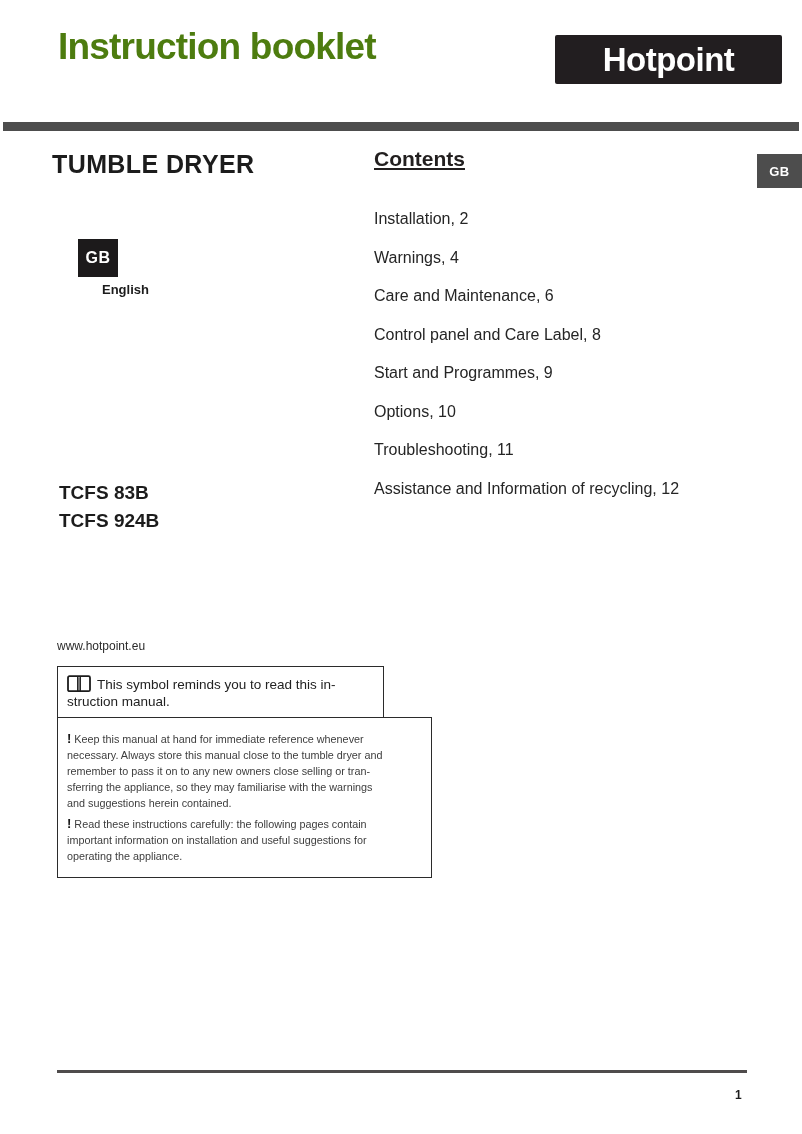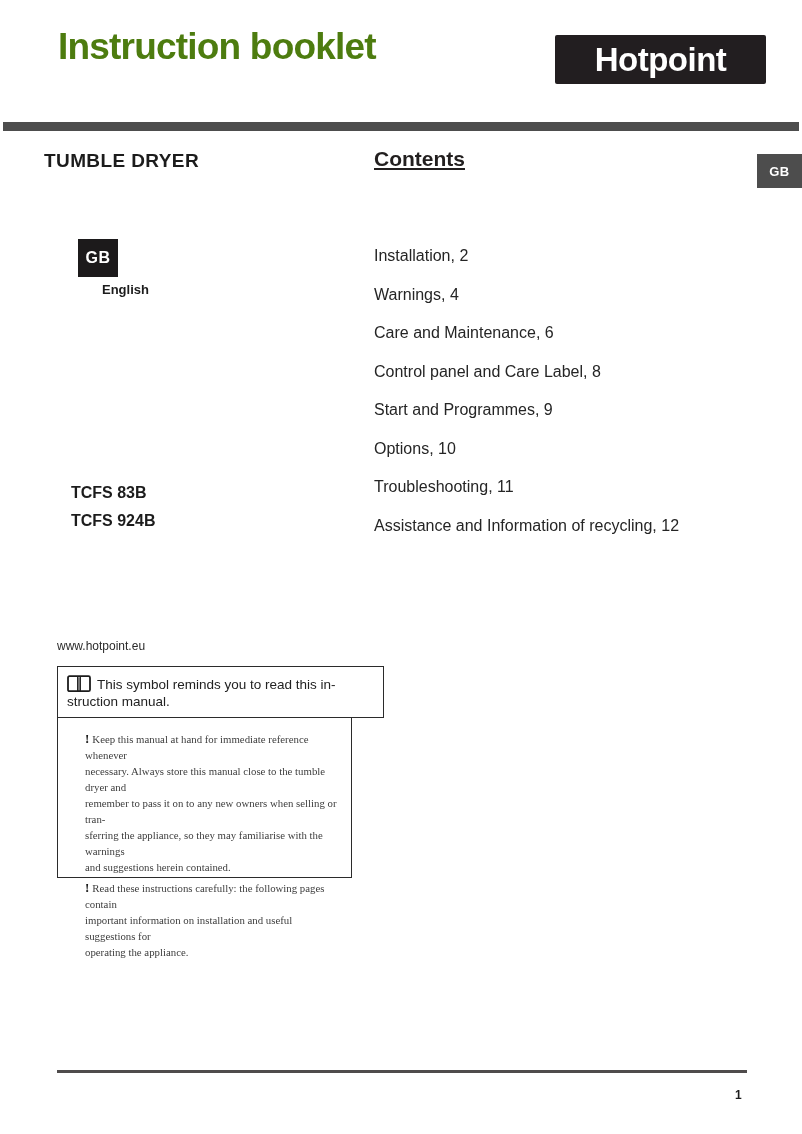--- a/index.html
+++ b/index.html
@@ -5,64 +5,64 @@
   html,body { margin:0; padding:0; background:#ffffff; }
   .page {
     position:relative; width:802px; height:1134px; background:#ffffff;
     font-family:"Liberation Sans", sans-serif; color:#1c1c1c; overflow:hidden;
   }
   .doc-title {
     position:absolute; left:58px; top:26px;
     font-size:37px; font-weight:800; letter-spacing:-0.8px; color:#4d7c0f;
   }
   .brand-logo {
-    position:absolute; left:555px; top:35px; width:211px; height:49px;
+    position:absolute; left:555px; top:35px; width:227px; height:49px;
     background:#221e20; color:#ffffff; border-radius:2px;
     display:flex; align-items:center; justify-content:center;
     font-size:33px; font-weight:700; letter-spacing:-0.5px;
   }
   .header-bar {
     position:absolute; left:3px; right:3px; top:122px; height:9px; background:#4d4d4d;
   }
   .product-type {
-    position:absolute; left:44px; top:150px;
-    font-size:19px; font-weight:700; letter-spacing:0.4px;
+    position:absolute; left:52px; top:150px;
+    font-size:25px; font-weight:700; letter-spacing:0.4px;
   }
   .gb-left-badge {
     position:absolute; left:78px; top:239px; width:40px; height:38px;
     background:#1c1a1b; color:#ffffff; font-weight:700; font-size:16px;
     display:flex; align-items:center; justify-content:center; letter-spacing:0.5px;
   }
   .language-name {
     position:absolute; left:78px; top:282px; font-size:13px; font-weight:700;padding-left:24px;
   }
-  .models { position:absolute; left:71px; top:479px; font-size:16px; font-weight:800; }
+  .models { position:absolute; left:59px; top:479px; font-size:19px; font-weight:800; }
   .models .model-line { line-height:28px; }
   .website { position:absolute; left:57px; top:639px; font-size:12px; color:#2b2b2b; }
 
   .note-box {
     position:absolute; left:57px; top:666px; width:327px; height:52px;
     border:1px solid #2b2b2b; box-sizing:border-box;
     padding:8px 8px 4px 9px; font-size:13.5px; line-height:17px; color:#222222;
   }
   .book-icon { vertical-align:-4px; margin-right:6px; }
   .block-line { display:block; }
 
   .warn-box {
-    position:absolute; left:57px; top:717px; width:295px; height:161px;
+    position:absolute; left:57px; top:717px; width:375px; height:161px;
     border:1px solid #2b2b2b; box-sizing:border-box;
-    padding:13px 10px 0 27px; font-size:10.8px; line-height:16px; color:#3d3d3d;font-family:Liberation Serif, serif;
+    padding:13px 10px 0 9px; font-size:10.8px; line-height:16px; color:#3d3d3d;
   }
   .excl { font-size:13px; font-weight:700; color:#161616; margin-right:3px; }
   .warn-p2 { margin-top:5px; }
 
   .contents-heading {
     position:absolute; left:374px; top:147px; font-size:21px; font-weight:800; color:#221f1f;text-decoration:underline;
   }
-  .contents-list { position:absolute; left:374px; top:209px; font-size:16px; color:#252525;margin-top:37px; }
+  .contents-list { position:absolute; left:374px; top:209px; font-size:16px; color:#252525; }
   .contents-item { margin-bottom:19.5px; line-height:19px; }
 
   .gb-right-badge {
     position:absolute; left:757px; top:154px; width:45px; height:34px;
     background:#4d4d4d; color:#ffffff; font-weight:700; font-size:13px;
     display:flex; align-items:center; justify-content:center; letter-spacing:0.6px;
   }
   .footer-line {
     position:absolute; left:57px; top:1070px; width:690px; height:3px; background:#4f4c4c;
   }
@@ -106,21 +106,21 @@
         <line x1="12" y1="2.2" x2="12" y2="16" stroke-width="1.1"></line>
       </g>
     </svg><span>This symbol reminds you to read this in-</span>
     <span class="block-line">struction manual.</span>
   </div>
 
   <div class="warn-box">
     <div>
       <span class="excl">!</span><span>Keep this manual at hand for immediate reference whenever</span>
       <span class="block-line">necessary. Always store this manual close to the tumble dryer and</span>
-      <span class="block-line">remember to pass it on to any new owners when selling or tran-</span>
+      <span class="block-line">remember to pass it on to any new owners close selling or tran-</span>
       <span class="block-line">sferring the appliance, so they may familiarise with the warnings</span>
       <span class="block-line">and suggestions herein contained.</span>
     </div>
     <div class="warn-p2">
       <span class="excl">!</span><span>Read these instructions carefully: the following pages contain</span>
       <span class="block-line">important information on installation and useful suggestions for</span>
       <span class="block-line">operating the appliance.</span>
     </div>
   </div>
 

